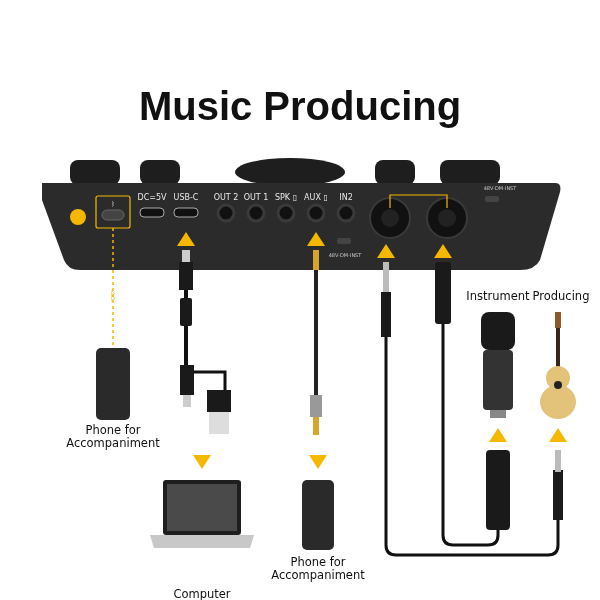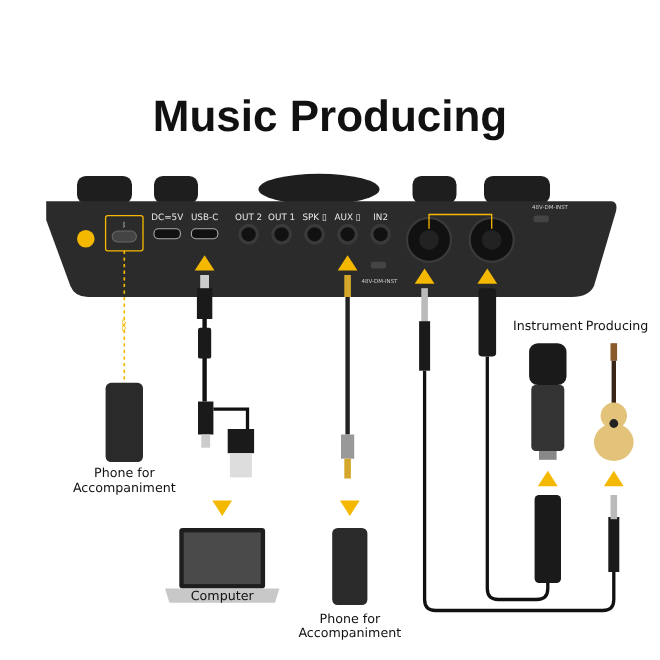--- a/index.html
+++ b/index.html
@@ -127,19 +127,19 @@
     <path d="M150 535 L254 535 L250 548 L154 548 Z" fill="#c8c8c8"></path>
   </g>
 
   <rect x="302" y="480" width="32" height="70" rx="5" fill="#2a2a2a"></rect>
 </svg>
 
 <div class="abs lbl" style="left:58px;top:424px;width:110px;">
   <div>Phone for</div>
   <div>Accompaniment</div>
 </div>
-<div class="abs lbl" style="left:150px;top:535px;width:104px;">Computer</div>
+<div class="abs lbl" style="left:150px;top:588px;width:104px;">Computer</div>
 <div class="abs lbl" style="left:263px;top:556px;width:110px;">
   <div>Phone for</div>
   <div>Accompaniment</div>
 </div>
 <div class="abs lbl" style="left:458px;top:290px;width:80px;">Instrument</div>
 <div class="abs lbl" style="left:526px;top:290px;width:70px;">Producing</div>
 
 </body></html>

